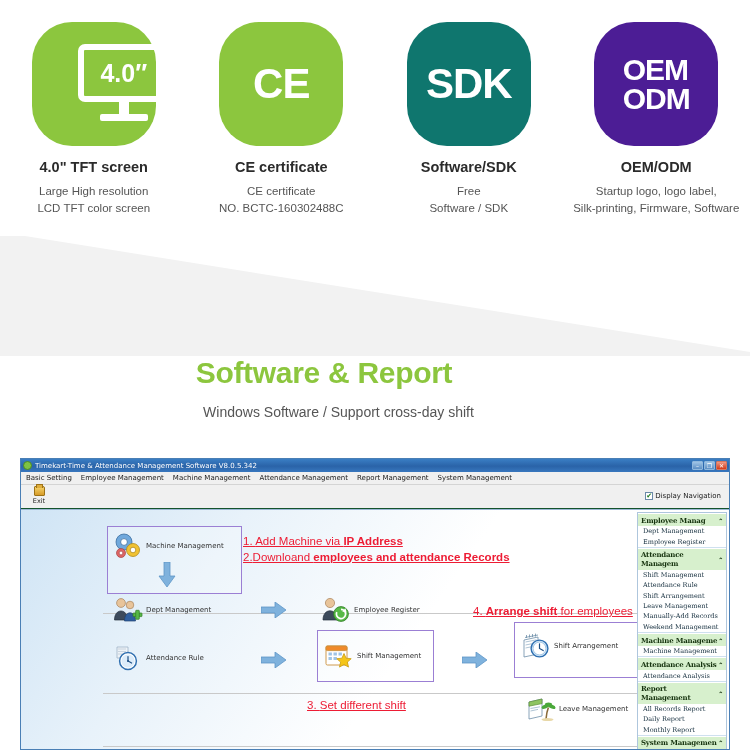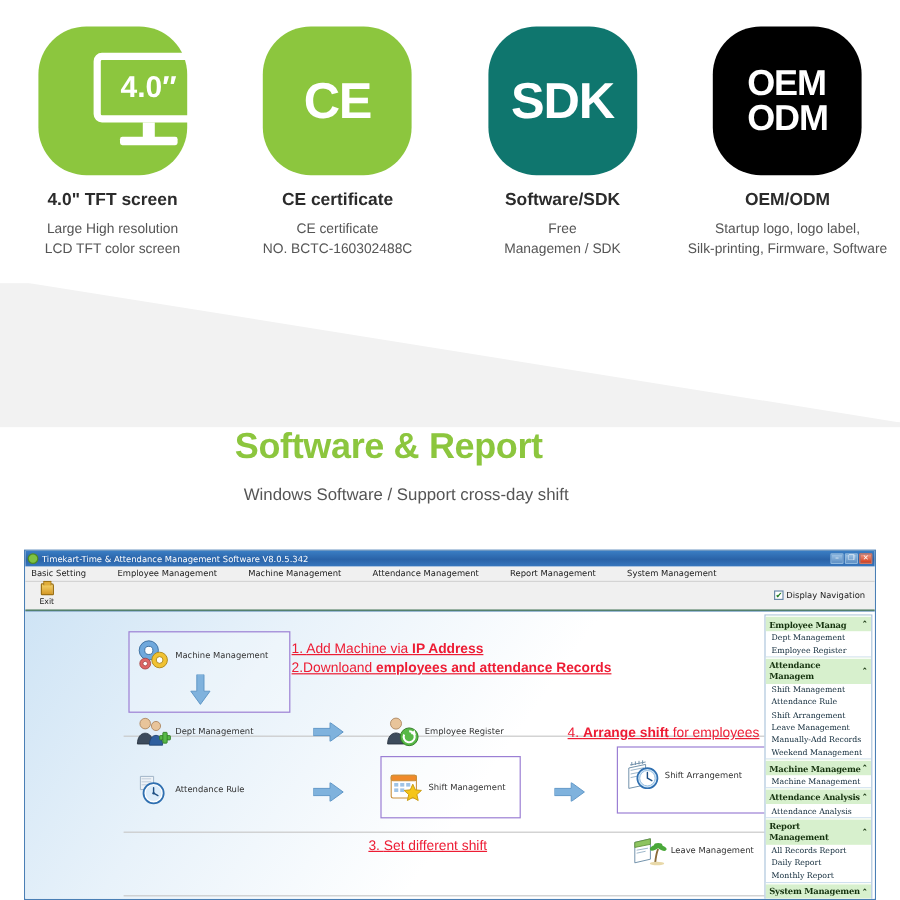--- a/index.html
+++ b/index.html
@@ -165,21 +165,21 @@
   }
   .tb-btn.close { background: linear-gradient(to bottom,#f09a86,#d33a18); border-color: #d9765c; }
 
   .menubar {
     height: 13px;
     background: #f0f0f0;
     border-bottom: 1px solid #d4d4d4;
     display: flex;
     align-items: center;
     padding-left: 5px;
-    gap: 26px;
+    gap: 9px;
   }
   .menu-item {
     font-size: 7px;
     color: #1a1a1a;
     white-space: nowrap;
   }
 
   .toolbar {
     height: 24px;
     background: #f0f0f0;
@@ -340,26 +340,26 @@
     </div>
   </div>
 
   <div class="feature">
     <div class="sq" style="background:#0f766e">
       <div class="sq-text">SDK</div>
     </div>
     <div class="f-title">Software/SDK</div>
     <div class="f-desc">
       <div>Free</div>
-      <div>Managemen / SDK</div>
+      <div>Software / SDK</div>
     </div>
   </div>
 
   <div class="feature">
-    <div class="sq" style="background:#000000">
+    <div class="sq" style="background:#4c1d95">
       <div class="sq-text two">
         <div>OEM</div>
         <div>ODM</div>
       </div>
     </div>
     <div class="f-title">OEM/ODM</div>
     <div class="f-desc">
       <div>Startup logo, logo label,</div>
       <div>Silk-printing, Firmware, Software</div>
     </div>

